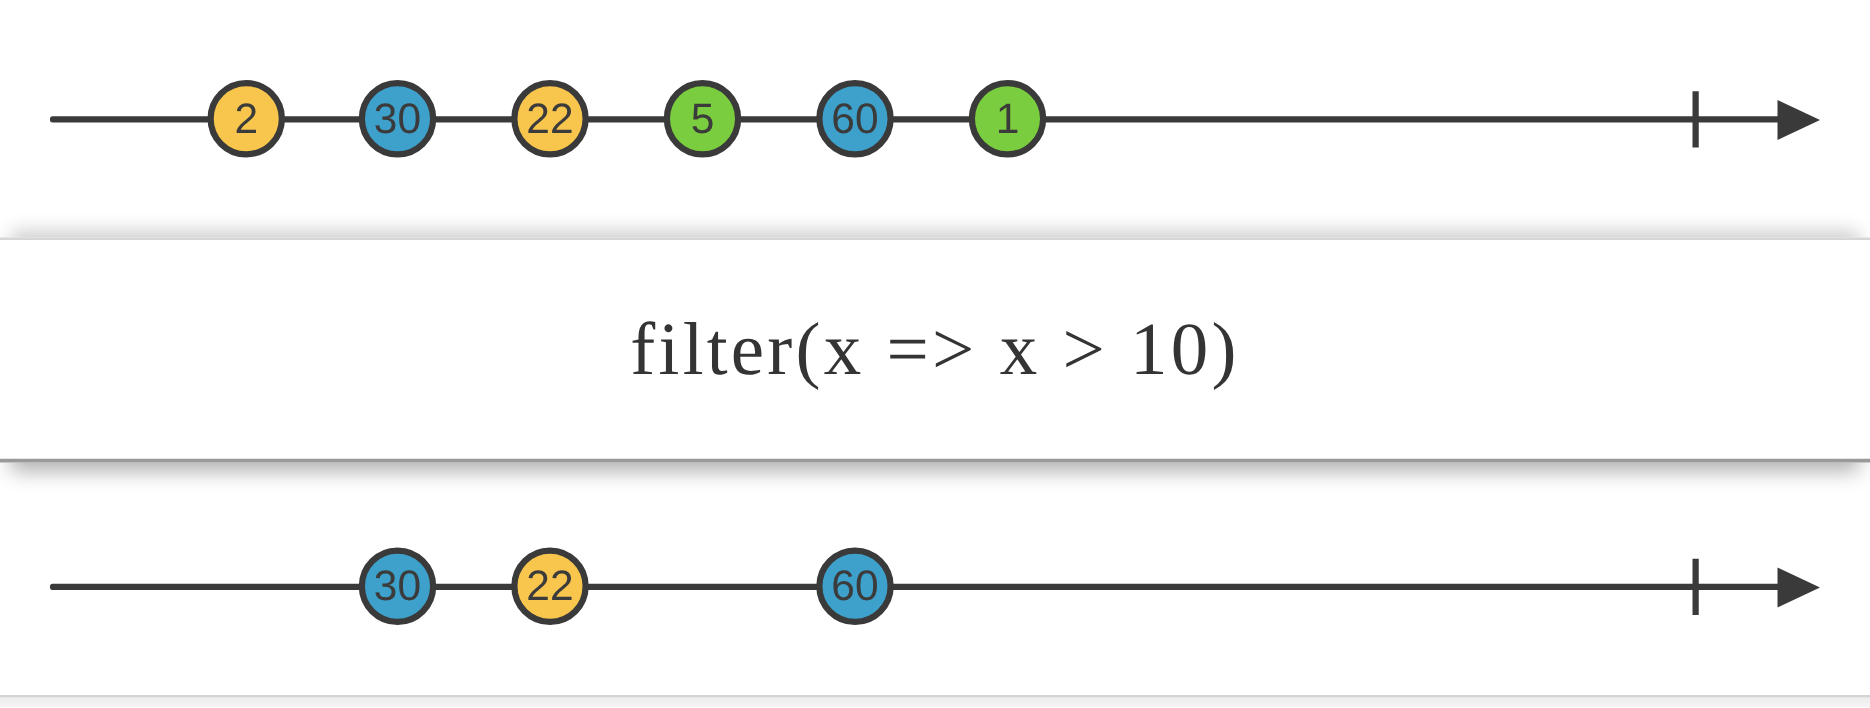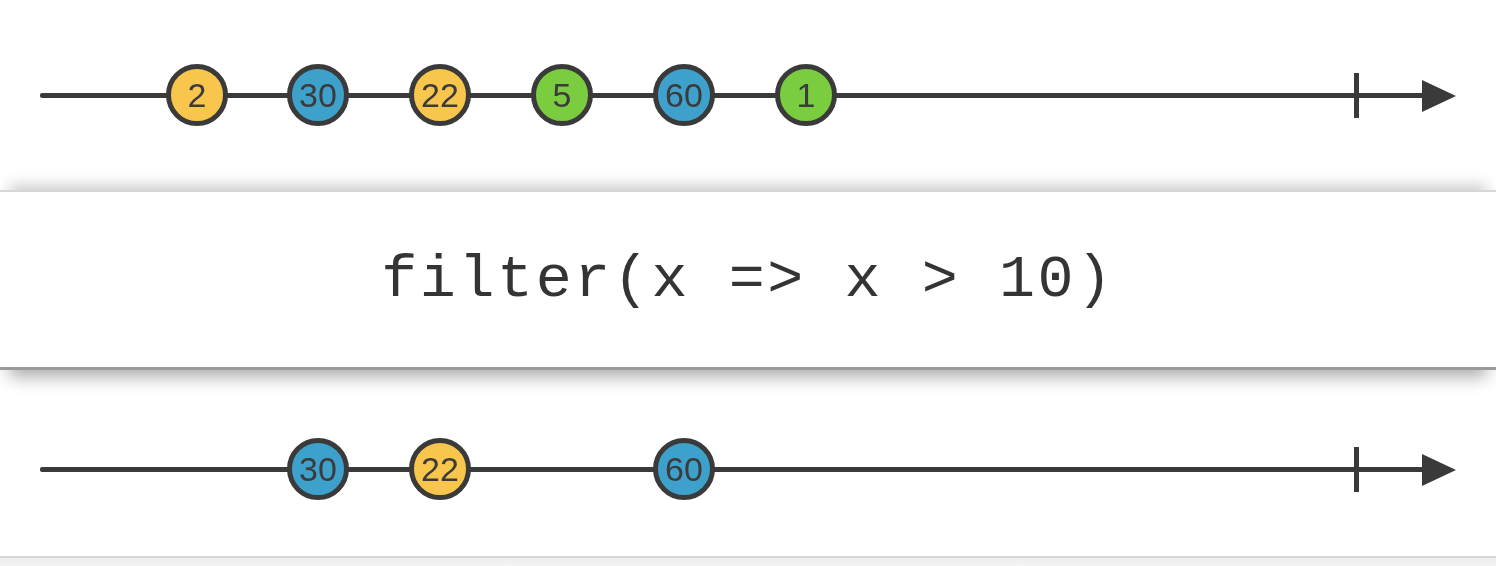--- a/index.html
+++ b/index.html
@@ -19,21 +19,21 @@
     position: absolute; left: 0; top: 190px; width: 100%; height: 180px;
     box-sizing: border-box;
     background: #fff;
     border-top: 2px solid #d6d6d6;
     border-bottom: 3px solid #9a9a9a;
     box-shadow: 0 -14px 14px -9px rgba(0,0,0,0.20), 0 16px 16px -9px rgba(0,0,0,0.32);
     display: flex; align-items: center; justify-content: center;
     z-index: 2;
   }
   .operator-code {
-    font-family: Liberation Mono, monospace;
+    font-family: Liberation Serif, serif;
     font-size: 60px;
     letter-spacing: 2.6px;
     color: #343434;
     white-space: pre;
   }
 
   .tl-line  { position: absolute; left: 40px; width: 1408px; height: 5px; background: #3a3a3a; border-radius: 2px; }
   .tl-tick  { position: absolute; left: 1354px; width: 5px; height: 45px; background: #3a3a3a; }
   .tl-arrow {
     position: absolute; left: 1422px; width: 0; height: 0;

